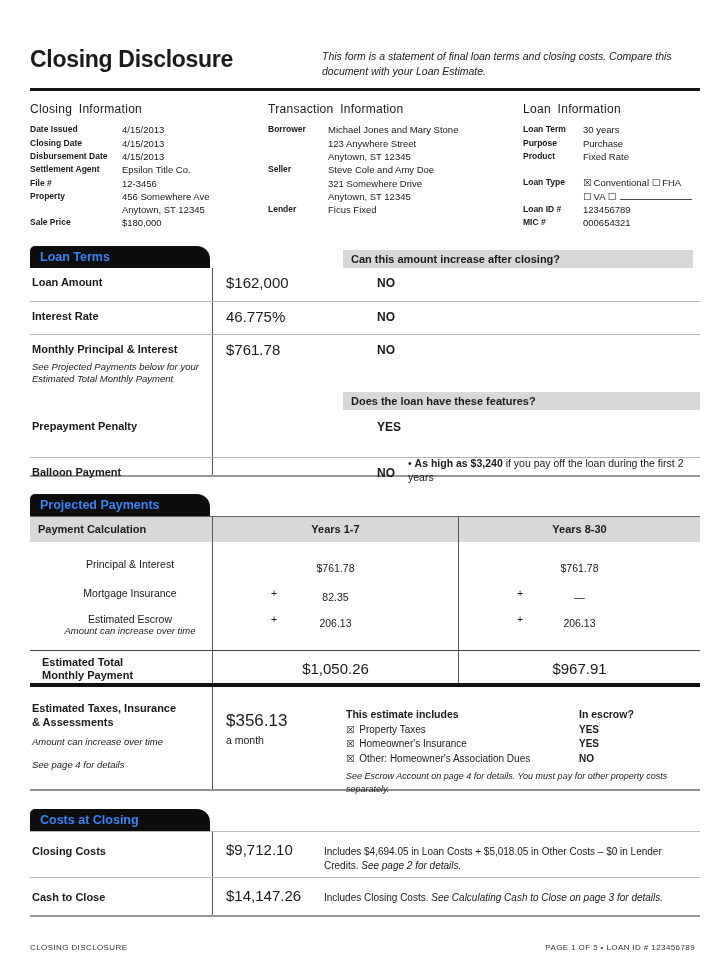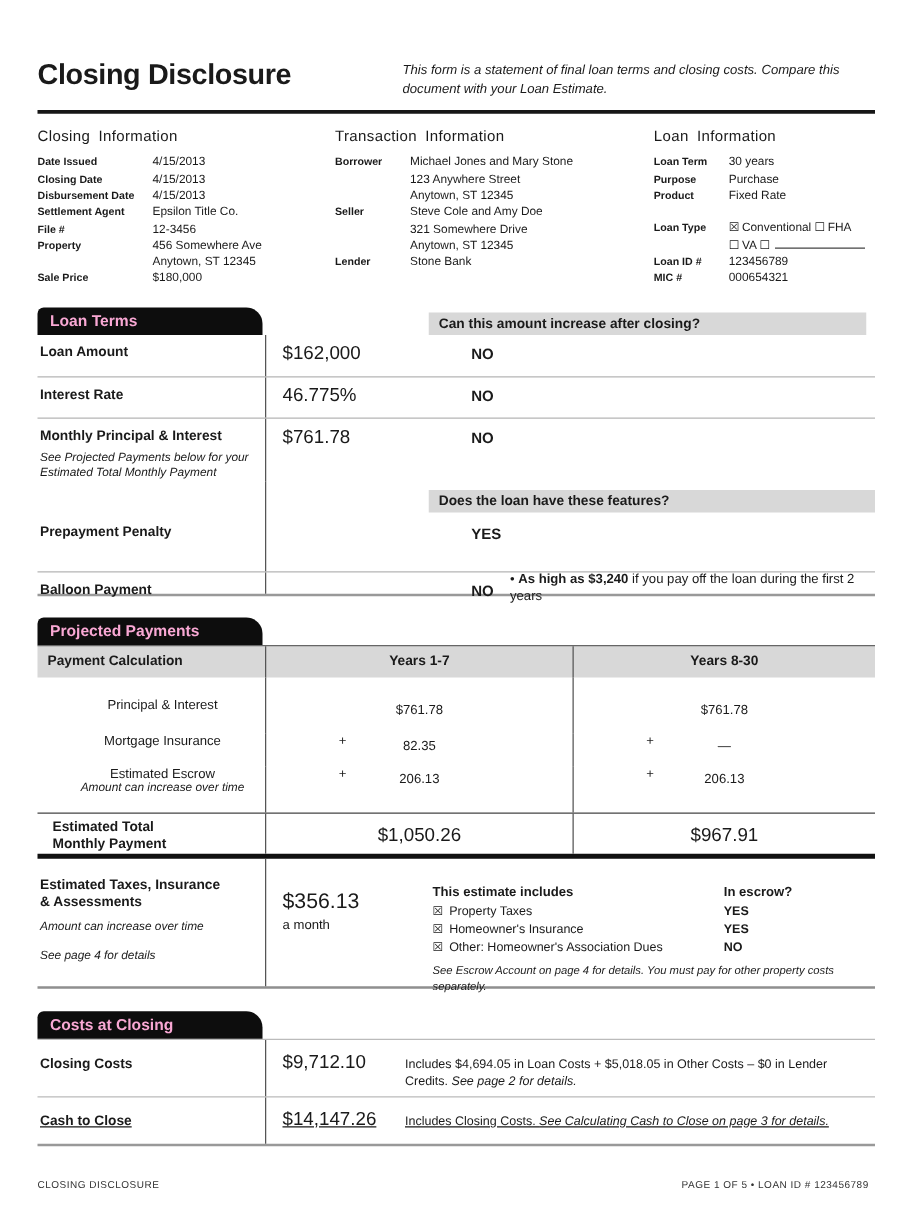--- a/index.html
+++ b/index.html
@@ -22,21 +22,21 @@
   .info-row { display:flex; font-size:9.5px; line-height:1.4; }
   .info-label { font-weight:bold; font-size:8.5px; padding-top:1px; flex-shrink:0; }
   .info-col1 .info-label { width:92px; }
   .info-col2 .info-label, .info-col3 .info-label { width:60px; }
   .info-gap { height:13px; }
   .cb { font-family:"DejaVu Sans", sans-serif; font-size:9.5px; margin-right:2px; }
   .blank-line { display:inline-block; width:72px; border-bottom:1px solid #444; height:9px; margin-left:2px; }
 
   
   .sec-header { position:relative; height:22px; }
-  .sec-tab { position:absolute; left:0; top:0; width:180px; height:22px; background:#0d0d0d; color:#f9a8d4;
+  .sec-tab { position:absolute; left:0; top:0; width:180px; height:22px; background:#0d0d0d; color:#3b82f6;
              font-size:12.5px; font-weight:bold; line-height:22px; padding-left:10px;
              border-radius:5px 13px 0 0; }
   .q-bar { position:absolute; left:313px; right:7px; bottom:0; height:18px; background:#d8d8d8;
            font-size:11px; font-weight:bold; line-height:18px; padding-left:8px; }
 
   
   .lt-row { display:flex; border-top:1px solid #b5b5b5; }
   .lt-row.first { border-top:none; }
   .lt-row.last { border-bottom:2px solid #999; }
   .lt-label { width:182px; padding:8px 12px 0 2px; font-size:11px; font-weight:bold; line-height:1.25; }
@@ -79,21 +79,21 @@
   .tax-right { flex:1; padding-top:21px; }
   .tax-right .hdr { display:flex; font-size:10.5px; font-weight:bold; margin-bottom:3px; }
   .tax-right .hdr .h1 { width:233px; }
   .tax-item { display:flex; font-size:10px; line-height:1.45; }
   .tax-item .il { width:233px; }
   .tax-item .esc { font-weight:bold; }
   .tax-foot { font-style:italic; font-size:9px; line-height:1.4; margin-top:4px; padding-right:18px; }
 
   
   .cc-row { display:flex; border-top:1px solid #bbb; }
-  .cc-row.last { border-bottom:2px solid #999;text-decoration:underline; }
+  .cc-row.last { border-bottom:2px solid #999; }
   .cc-r1 { height:46px; }
   .cc-r2 { height:40px; }
   .cc-label { width:182px; font-size:11px; font-weight:bold; padding:13px 0 0 2px; }
   .cc-value { width:106px; border-left:1px solid #555; padding:9px 0 0 13px; font-size:15px; }
   .cc-desc { flex:1; font-size:10px; line-height:1.45; padding:13px 16px 0 6px; }
   .it { font-style:italic; }
 
   
   .page-footer { position:absolute; left:30px; right:25px; bottom:20px; display:flex;
                  font-size:8px; letter-spacing:0.4px; color:#333; }
@@ -158,21 +158,21 @@
 Anytown, ST 12345</span>
         </div>
         <div class="info-row">
           <span class="info-label">Seller</span>
           <span class="preline">Steve Cole and Amy Doe
 321 Somewhere Drive
 Anytown, ST 12345</span>
         </div>
         <div class="info-row">
           <span class="info-label">Lender</span>
-          <span>Stone Bank</span>
+          <span>Ficus Fixed</span>
         </div>
       </div>
 
       <div class="info-col3">
         <div class="info-heading">Loan  Information</div>
         <div class="info-row">
           <span class="info-label">Loan Term</span>
           <span>30 years</span>
         </div>
         <div class="info-row">

